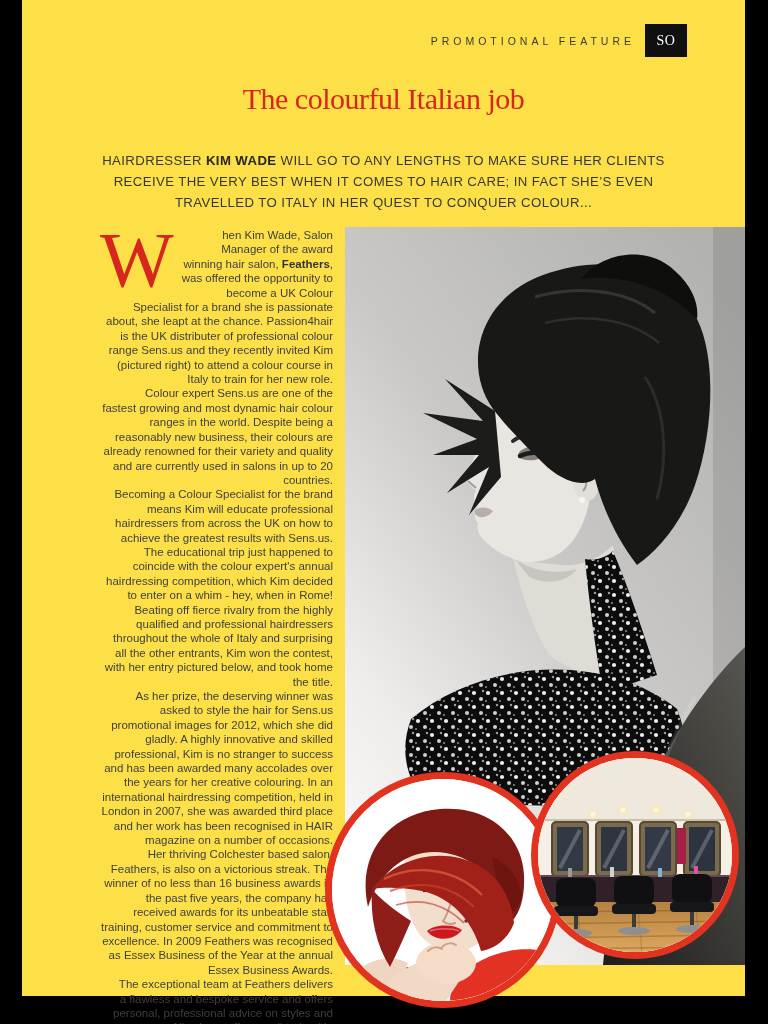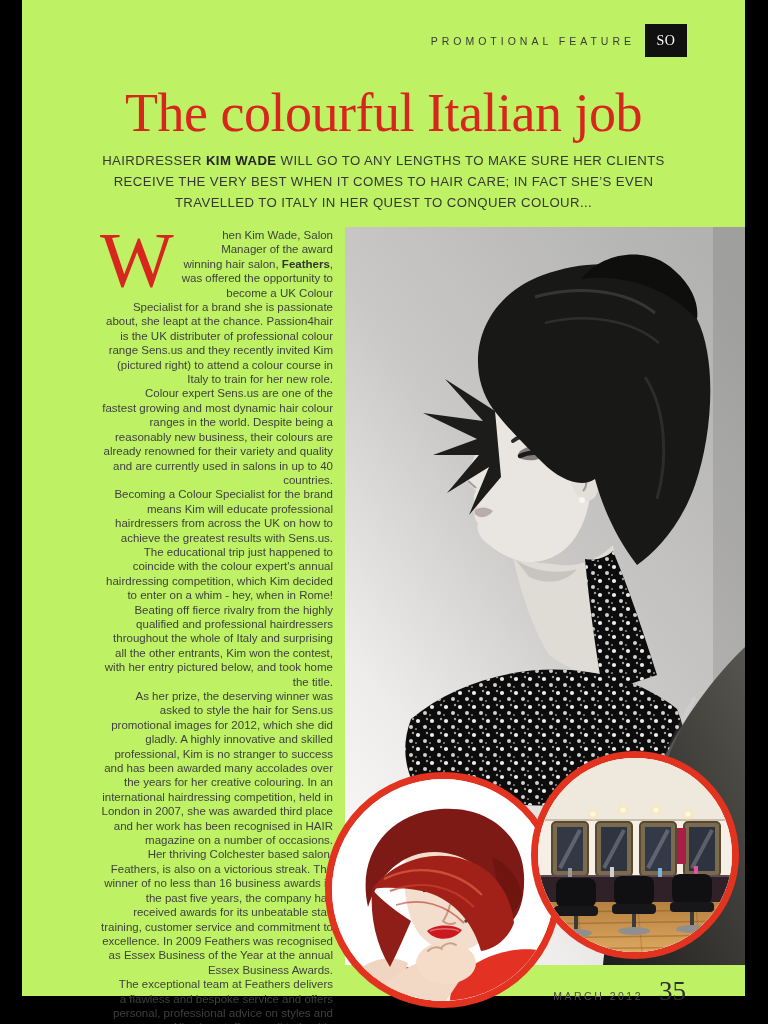--- a/index.html
+++ b/index.html
@@ -2,38 +2,38 @@
 <html style="--accent: #d7261d; --circle-red: #e23320; --body-text: #3f3f3f; --logo-bg: #101010; --logo-text: #ffffff;"><head>
 <meta charset="utf-8">
 <style>
   html,body{margin:0;padding:0;}
   body{
     width:768px;height:1024px;background:#000;position:relative;overflow:hidden;
     font-family:"Liberation Sans",sans-serif;
     -webkit-font-smoothing:antialiased;
   }
   .page{
-    position:absolute;left:22px;top:0;width:723px;height:996px;background:#bef264;
+    position:absolute;left:22px;top:0;width:723px;height:996px;background:#fde047;
   }
   
   .header-row{
     position:absolute;top:24px;right:58px;display:flex;align-items:center;gap:10px;
   }
   .kicker{
     font-size:10.5px;letter-spacing:4px;color:#3a3a3a;font-weight:500;
   }
   .so-box{
     width:42px;height:33px;background:var(--logo-bg,#101010);color:var(--logo-text,#fff);
     display:flex;align-items:center;justify-content:center;
     font-family:"Liberation Serif",serif;font-size:14px;letter-spacing:.5px;
   }
   
   .title{
     position:absolute;top:82px;left:0;width:100%;text-align:center;
-    font-family:"Liberation Serif",serif;font-size:54px;font-weight:400;
+    font-family:"Liberation Serif",serif;font-size:30px;font-weight:400;
     color:var(--accent,#d7261d);letter-spacing:-.5px;
   }
   .standfirst{
     position:absolute;top:150px;left:58px;width:607px;text-align:center;
     font-size:13.2px;line-height:21px;letter-spacing:.4px;color:#373737;
     text-transform:uppercase;
   }
   .standfirst b{font-weight:bold;color:#262626;}
   
   .article-col{
@@ -83,21 +83,21 @@
   </div>
 
   <div class="title">The colourful Italian job</div>
 
   <div class="standfirst" id="standfirst"><span>HAIRDRESSER </span><b>KIM WADE</b><span> WILL GO TO ANY LENGTHS TO MAKE SURE HER CLIENTS RECEIVE THE VERY BEST WHEN IT COMES TO HAIR CARE; IN FACT SHE’S EVEN TRAVELLED TO ITALY IN HER QUEST TO CONQUER COLOUR...</span></div>
 
   <div class="article-col">
     <span class="drop-cap">W</span>
     <div id="article-body">
         <p class="para first"><span>hen Kim Wade, Salon Manager of the award winning hair salon, </span><b>Feathers</b><span>, was offered the opportunity to become a UK Colour Specialist for a brand she is passionate about, she leapt at the chance. Passion4hair is the UK distributer of professional colour range Sens.us and they recently invited Kim (pictured right) to attend a colour course in Italy to train for her new role.</span></p>
-        <p class="para"><span>Colour expert Sens.us are one of the fastest growing and most dynamic hair colour ranges in the world. Despite being a reasonably new business, their colours are already renowned for their variety and quality and are currently used in salons in up to 40 countries.</span></p>
+        <p class="para"><span>Colour expert Sens.us are one of the fastest growing and most dynamic hair colour ranges in the world. Despite being a reasonably new business, their colours are already renowned for their variety and quality and are currently used in salons in up to 20 countries.</span></p>
         <p class="para"><span>Becoming a Colour Specialist for the brand means Kim will educate professional hairdressers from across the UK on how to achieve the greatest results with Sens.us. The educational trip just happened to coincide with the colour expert's annual hairdressing competition, which Kim decided to enter on a whim - hey, when in Rome! Beating off fierce rivalry from the highly qualified and professional hairdressers throughout the whole of Italy and surprising all the other entrants, Kim won the contest, with her entry pictured below, and took home the title.</span></p>
         <p class="para"><span>As her prize, the deserving winner was asked to style the hair for Sens.us promotional images for 2012, which she did gladly. A highly innovative and skilled professional, Kim is no stranger to success and has been awarded many accolades over the years for her creative colouring. In an international hairdressing competition, held in London in 2007, she was awarded third place and her work has been recognised in HAIR magazine on a number of occasions.</span></p>
         <p class="para"><span>Her thriving Colchester based salon, Feathers, is also on a victorious streak. The winner of no less than 16 business awards in the past five years, the company has received awards for its unbeatable staff training, customer service and commitment to excellence. In 2009 Feathers was recognised as Essex Business of the Year at the annual Essex Business Awards.</span></p>
         <p class="para"><span>The exceptional team at Feathers delivers a flawless and bespoke service and offers personal, professional advice on styles and care. All salon staff are well trained in identifying the most effective luxury products for individual's hair types and will demonstrate how to achieve customers' desired results at home.</span></p>
       </div>
   </div>
 
   <div class="main-photo">
     <svg width="400" height="738" viewBox="0 0 400 738">
       <defs>
@@ -252,18 +252,14 @@
         <rect x="94" y="156" width="4" height="14" fill="#3a3a3a"></rect>
         <ellipse cx="96" cy="173" rx="16" ry="4" fill="#8f8f8f"></ellipse>
         <rect x="134" y="116" width="40" height="30" rx="8" fill="#101013"></rect>
         <rect x="132" y="144" width="44" height="10" rx="4" fill="#17171a"></rect>
         <rect x="152" y="154" width="4" height="14" fill="#3a3a3a"></rect>
         <ellipse cx="154" cy="171" rx="16" ry="4" fill="#8f8f8f"></ellipse>
       </g>
     </svg>
   </div>
 
-  <div class="footer">
-    <span class="footer-issue">MARCH 2012</span>
-    <span class="footer-page">35</span>
-  </div>
 
 </div>
 
 </body></html>

